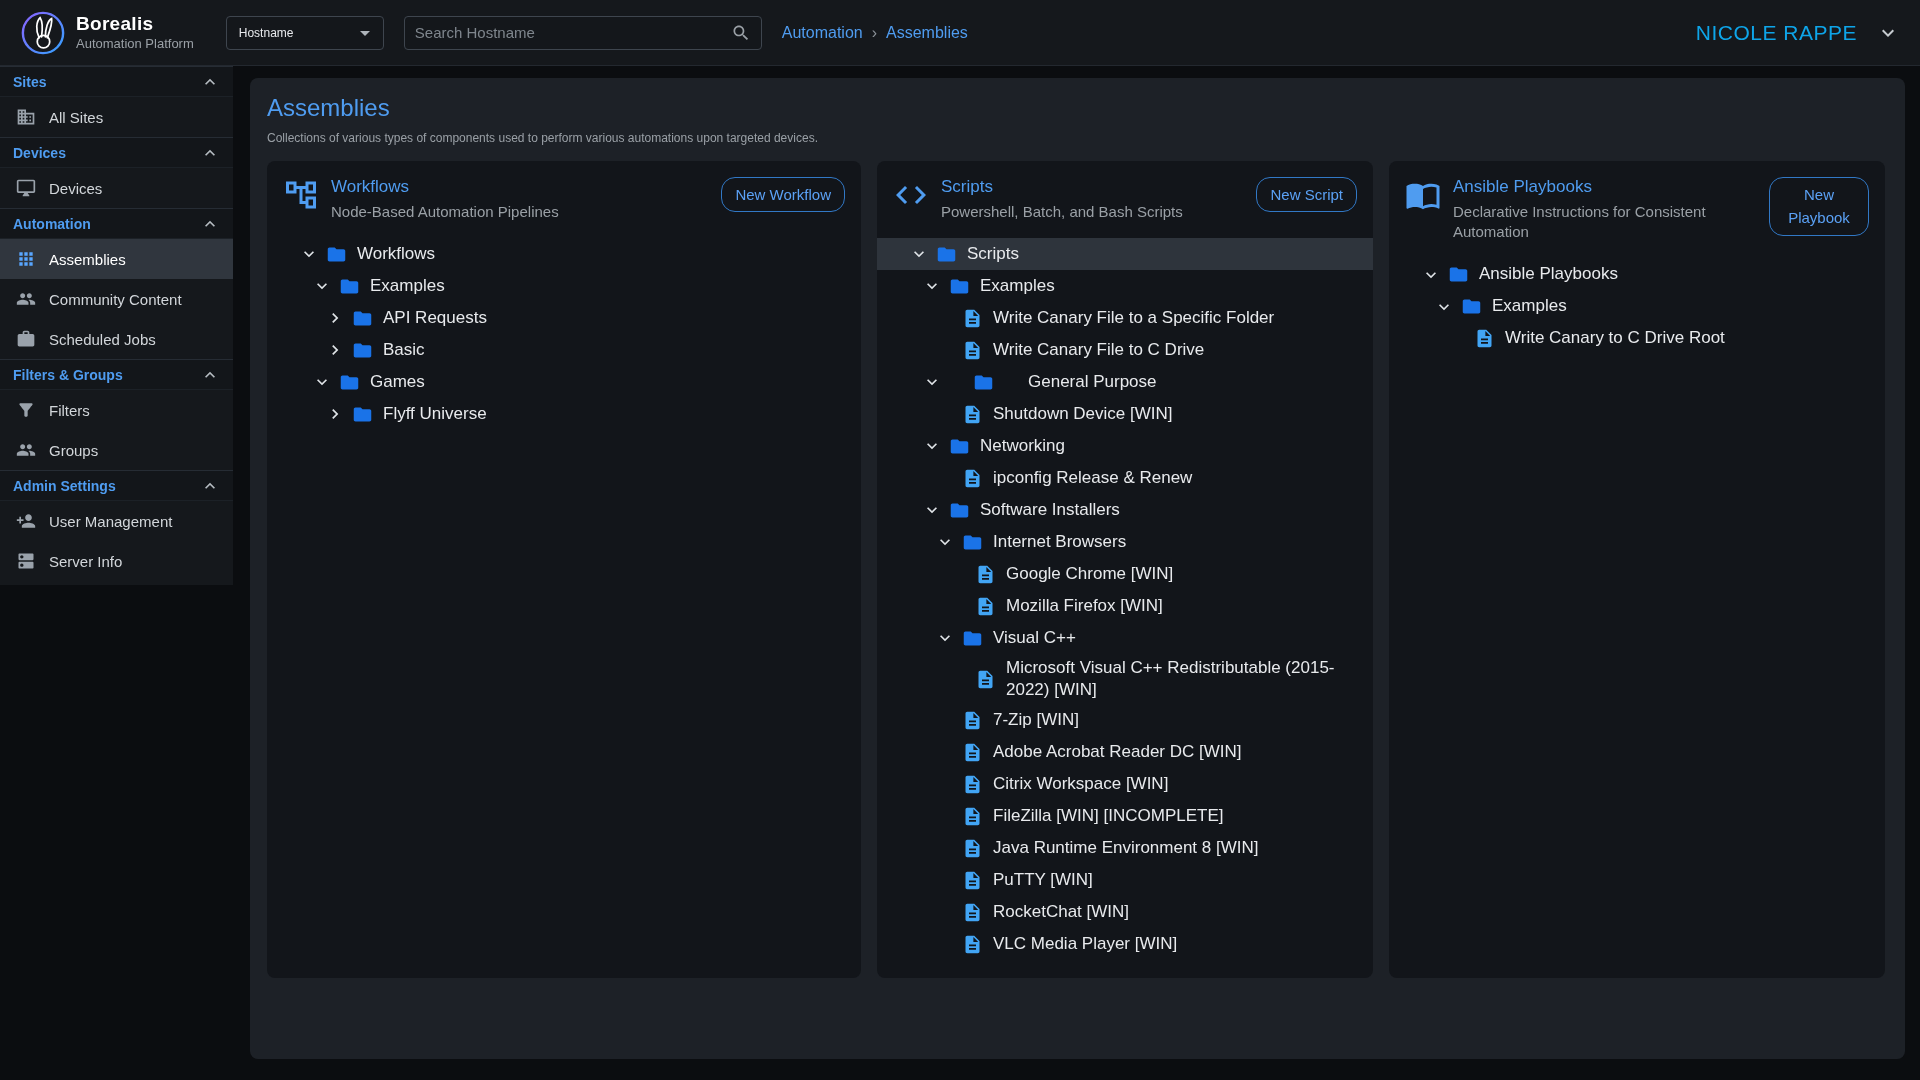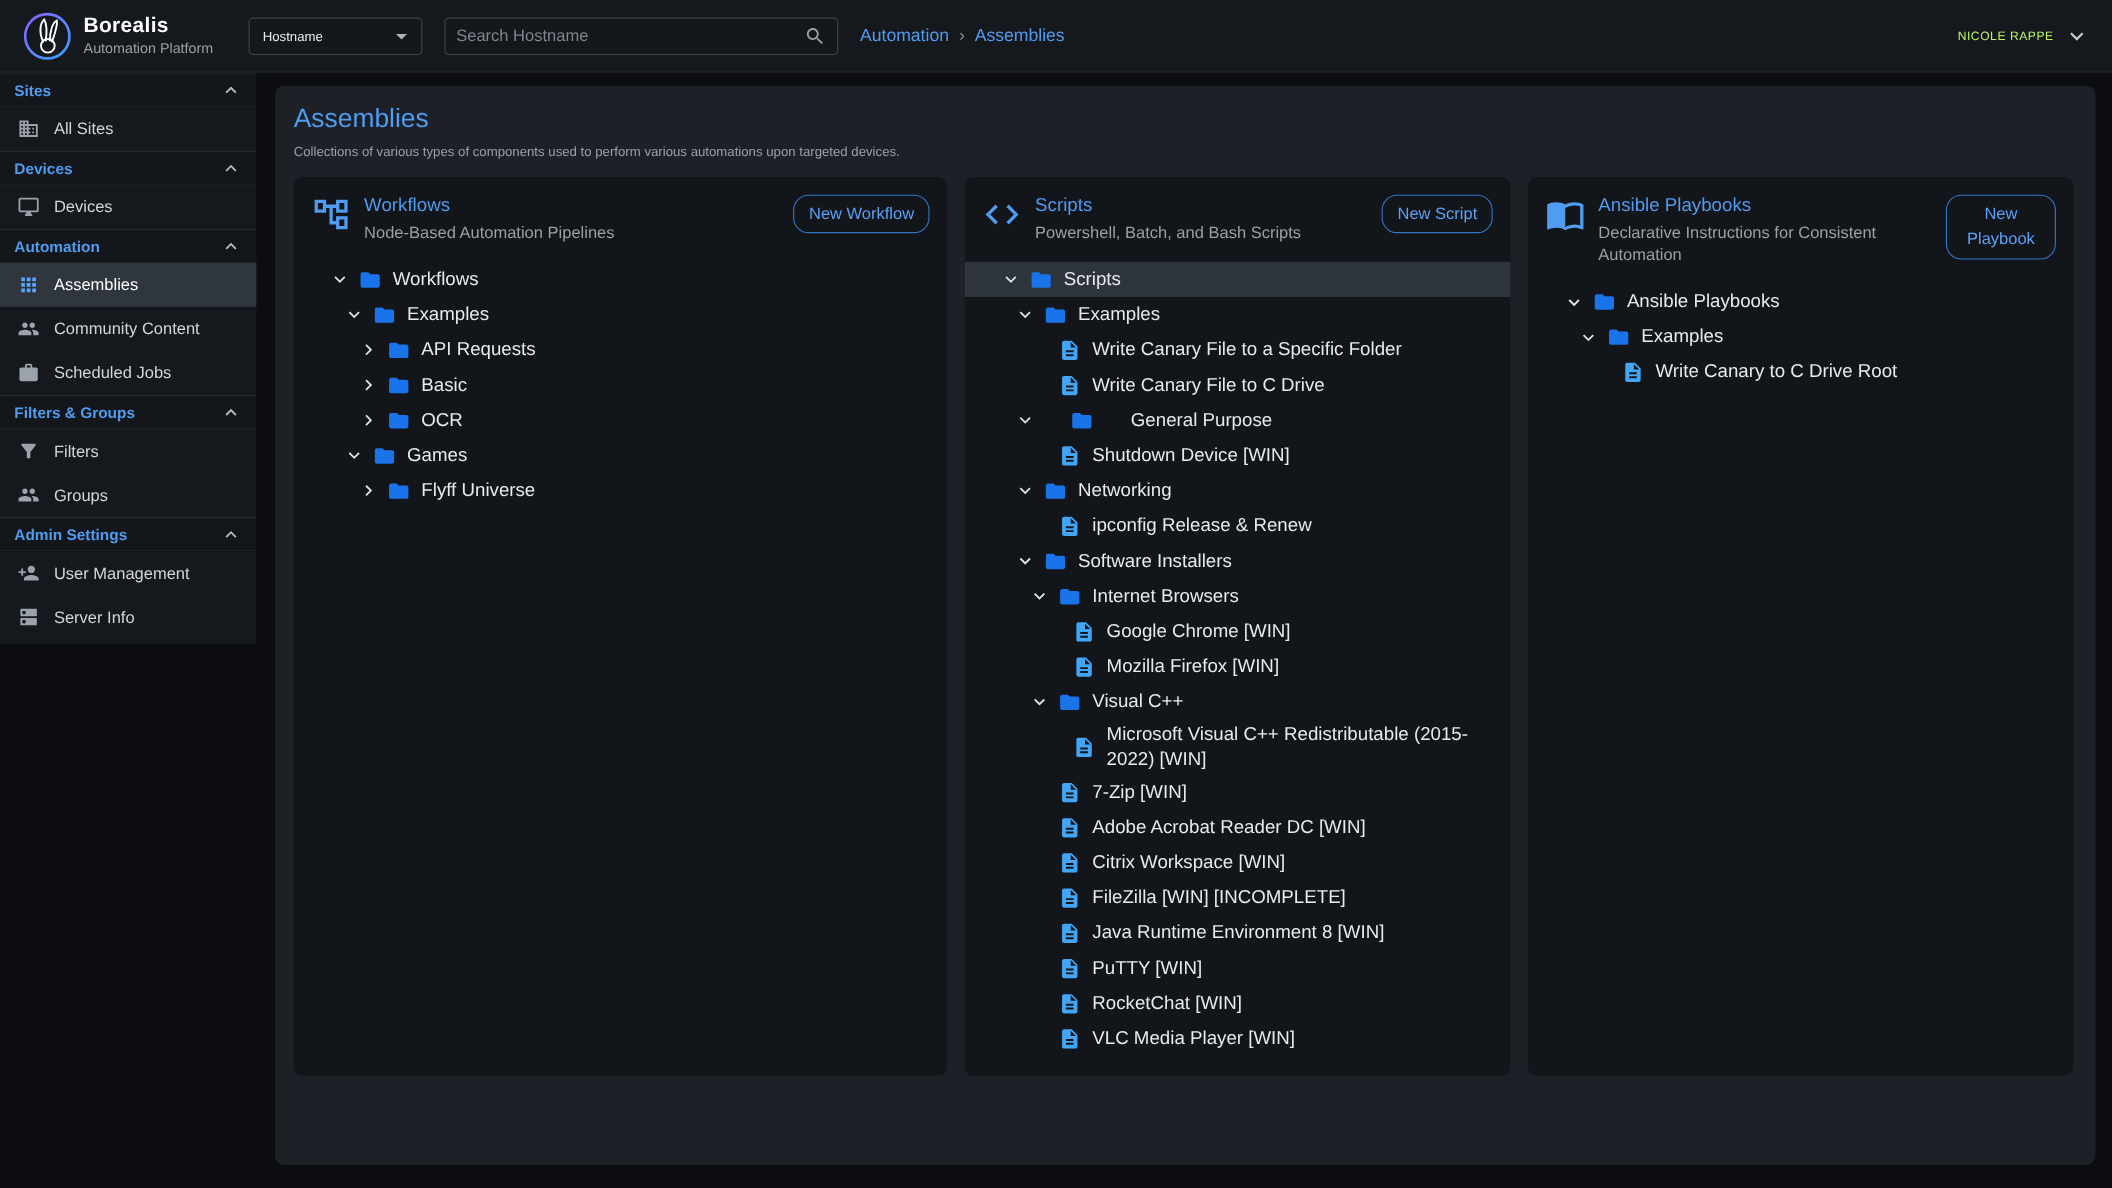--- a/index.html
+++ b/index.html
@@ -38,22 +38,22 @@
     flex:1; background:transparent; border:none; outline:none;
     color:#e8eaed; font-size:15px; font-family:inherit;
   }
   .searchbox input::placeholder { color:#7f868d; }
   .searchbox .si { width:20px; height:20px; color:#9aa0a6; }
   .breadcrumb { margin-left:20px; display:flex; align-items:center; font-size:16px; }
   .crumb { color:#4f9cf0; cursor:pointer; }
   .crumb.current { font-weight:500; }
   .crumb-sep { color:#8a9097; margin:0 9px; }
   .user-menu {
-    margin-left:auto; display:flex; align-items:center; gap:9px;
-    color:#bef264; font-size:11px; font-weight:500; letter-spacing:.5px; cursor:pointer;
+    margin-left:auto; display:flex; align-items:center; gap:19px;
+    color:#0ea5e9; font-size:21px; font-weight:500; letter-spacing:.5px; cursor:pointer;
   }
   .user-menu .dd { width:24px; height:24px; color:#c6cbd0; }
 
   
   .body-row { flex:1; display:flex; min-height:0; }
 
   
   .sidebar-col { width:233px; flex:0 0 233px; }
   .sidebar { background:#15181c; padding-bottom:4px; }
   .side-section-header {
@@ -359,33 +359,20 @@
                       <path d="M10 6 8.59 7.41 13.17 12l-4.58 4.59L10 18l6-6z" fill="currentColor"></path>
                     </svg>
                   </span>
                   <span class="tree-icon folder">
                     <svg viewBox="0 0 24 24">
                       <path d="M10 4H4c-1.1 0-1.99.9-1.99 2L2 18c0 1.1.9 2 2 2h16c1.1 0 2-.9 2-2V8c0-1.1-.9-2-2-2h-8l-2-2z" fill="currentColor"></path>
                     </svg>
                   </span>
                   <span class="tree-label">Basic</span>
                 </div>
-                <div class="tree-row" style="padding-left: 58px;">
-                  <span class="tree-chevron">
-                    <svg viewBox="0 0 24 24">
-                      <path d="M10 6 8.59 7.41 13.17 12l-4.58 4.59L10 18l6-6z" fill="currentColor"></path>
-                    </svg>
-                  </span>
-                  <span class="tree-icon folder">
-                    <svg viewBox="0 0 24 24">
-                      <path d="M10 4H4c-1.1 0-1.99.9-1.99 2L2 18c0 1.1.9 2 2 2h16c1.1 0 2-.9 2-2V8c0-1.1-.9-2-2-2h-8l-2-2z" fill="currentColor"></path>
-                    </svg>
-                  </span>
-                  <span class="tree-label">OCR</span>
-                </div>
                 <div class="tree-row" style="padding-left: 45px;">
                   <span class="tree-chevron">
                     <svg viewBox="0 0 24 24">
                       <path d="M16.59 8.59 12 13.17 7.41 8.59 6 10l6 6 6-6z" fill="currentColor"></path>
                     </svg>
                   </span>
                   <span class="tree-icon folder">
                     <svg viewBox="0 0 24 24">
                       <path d="M10 4H4c-1.1 0-1.99.9-1.99 2L2 18c0 1.1.9 2 2 2h16c1.1 0 2-.9 2-2V8c0-1.1-.9-2-2-2h-8l-2-2z" fill="currentColor"></path>
                     </svg>

